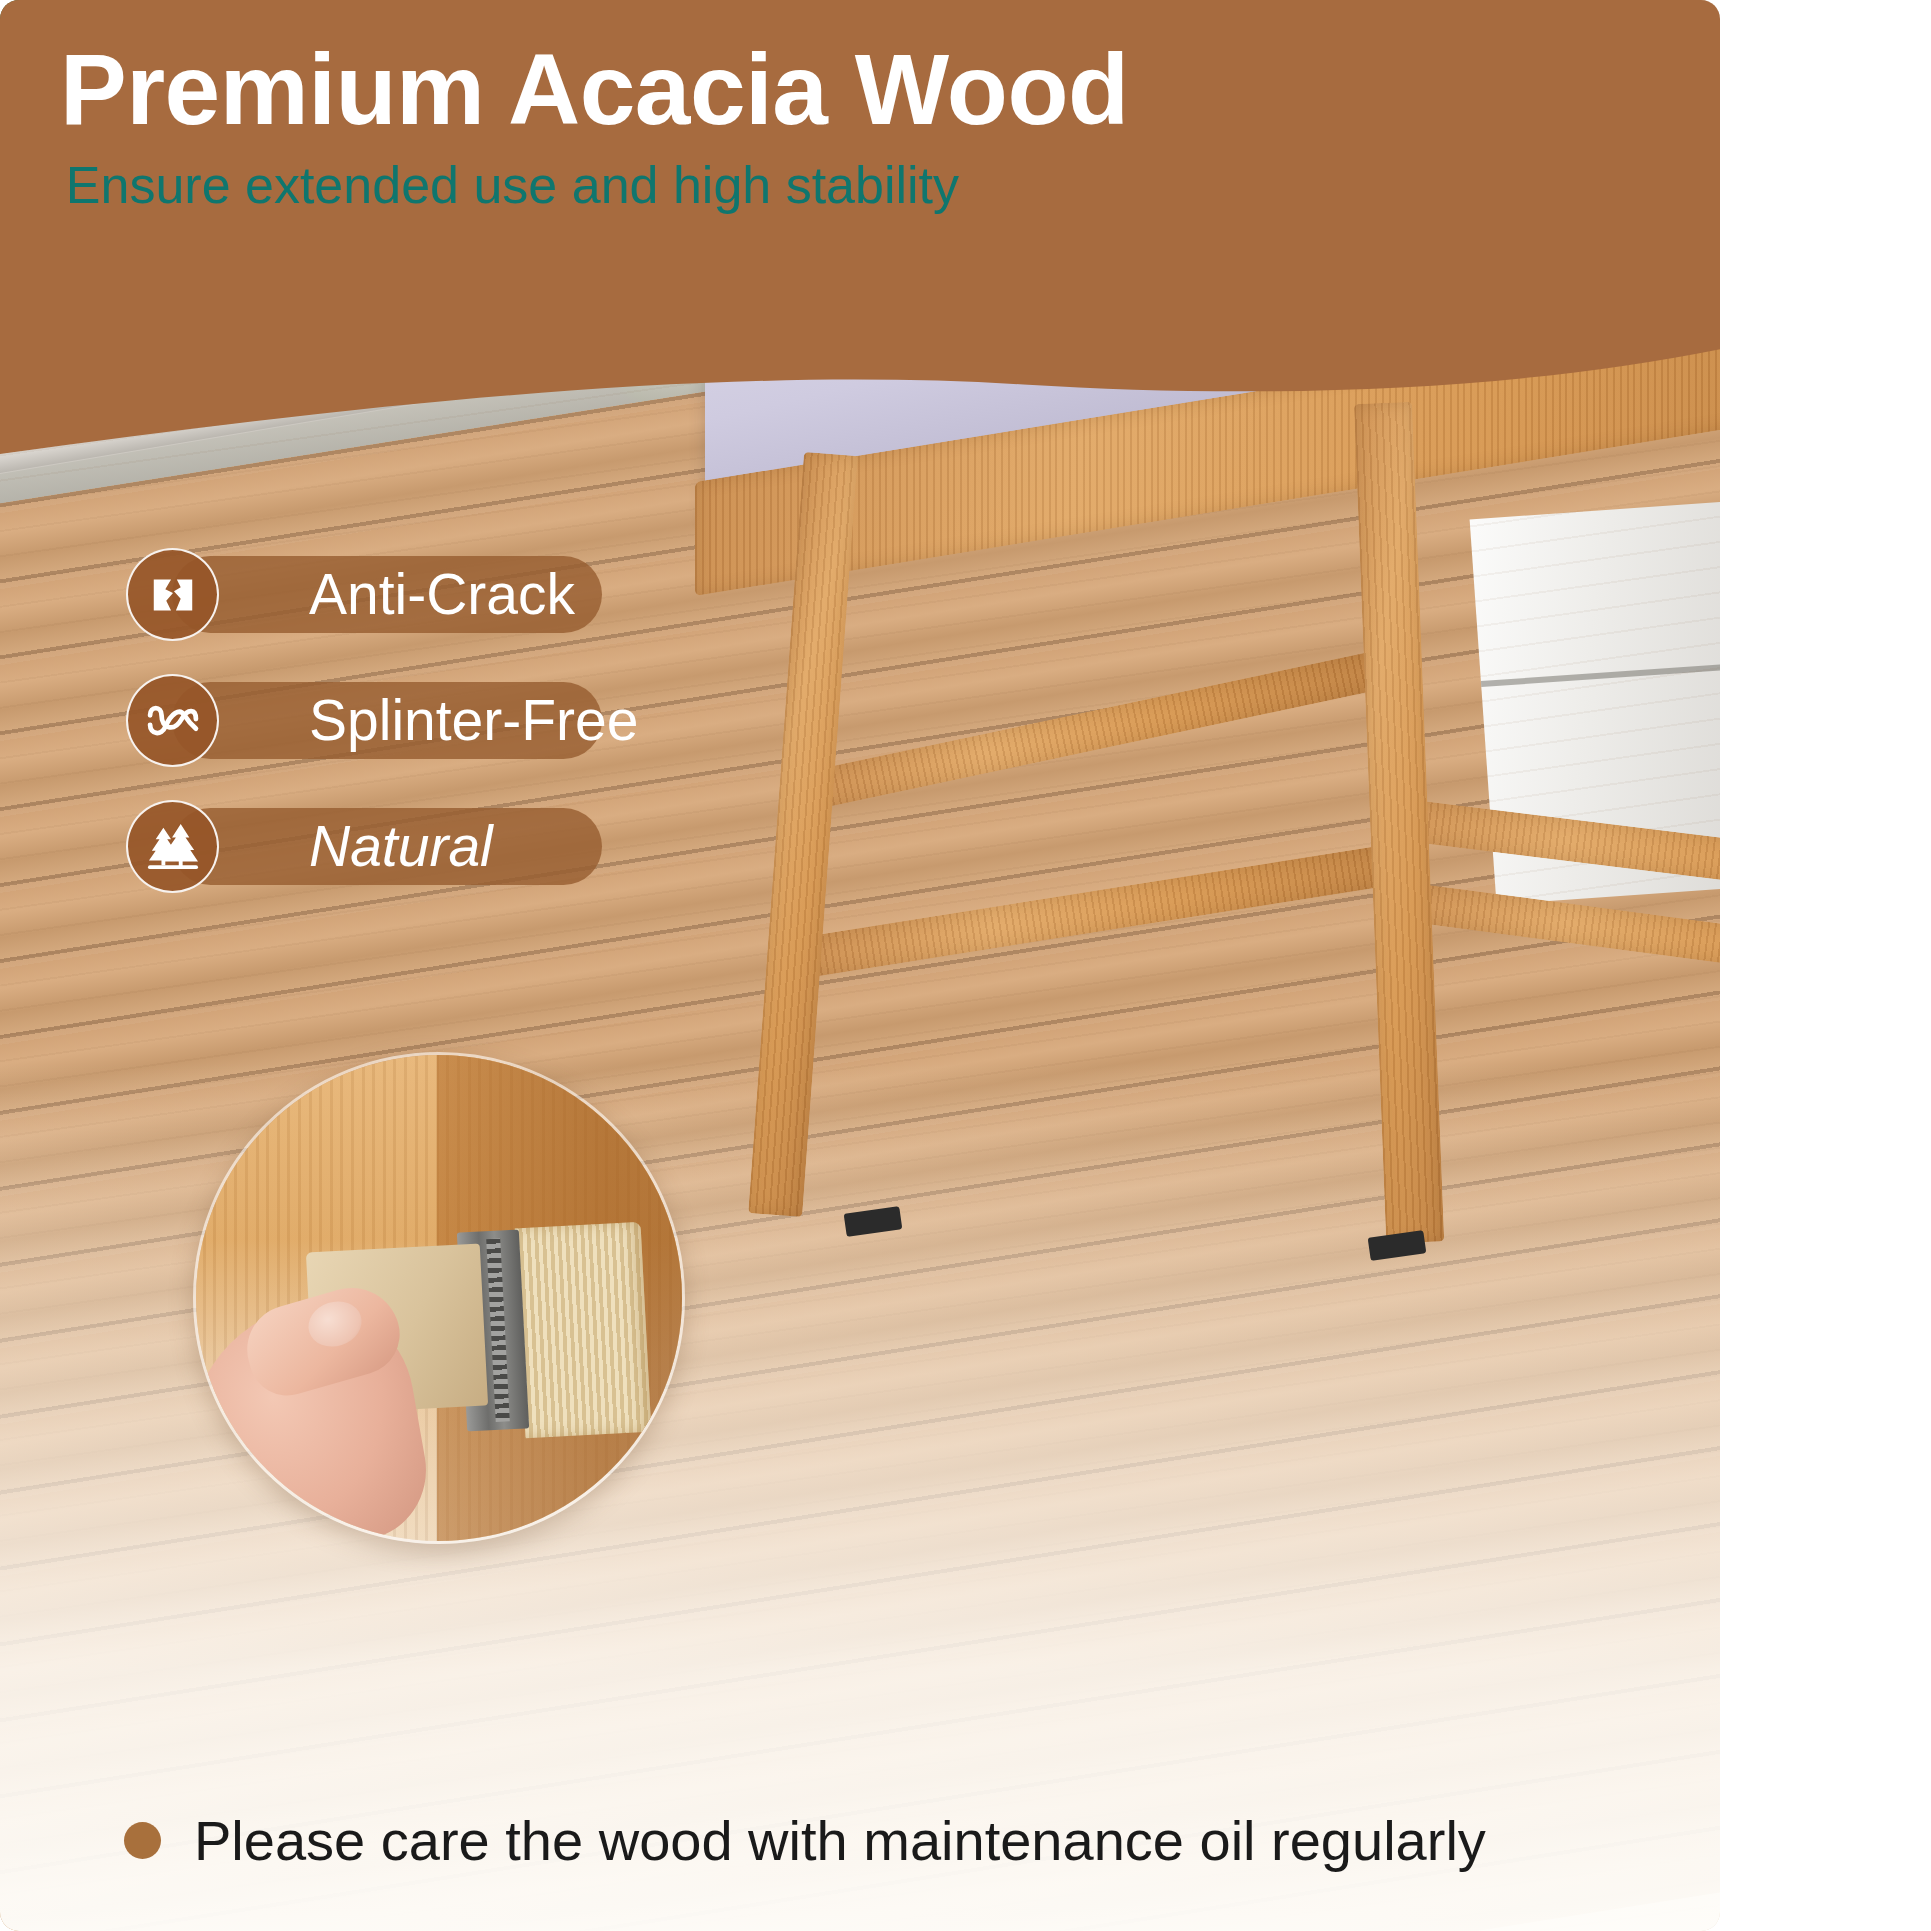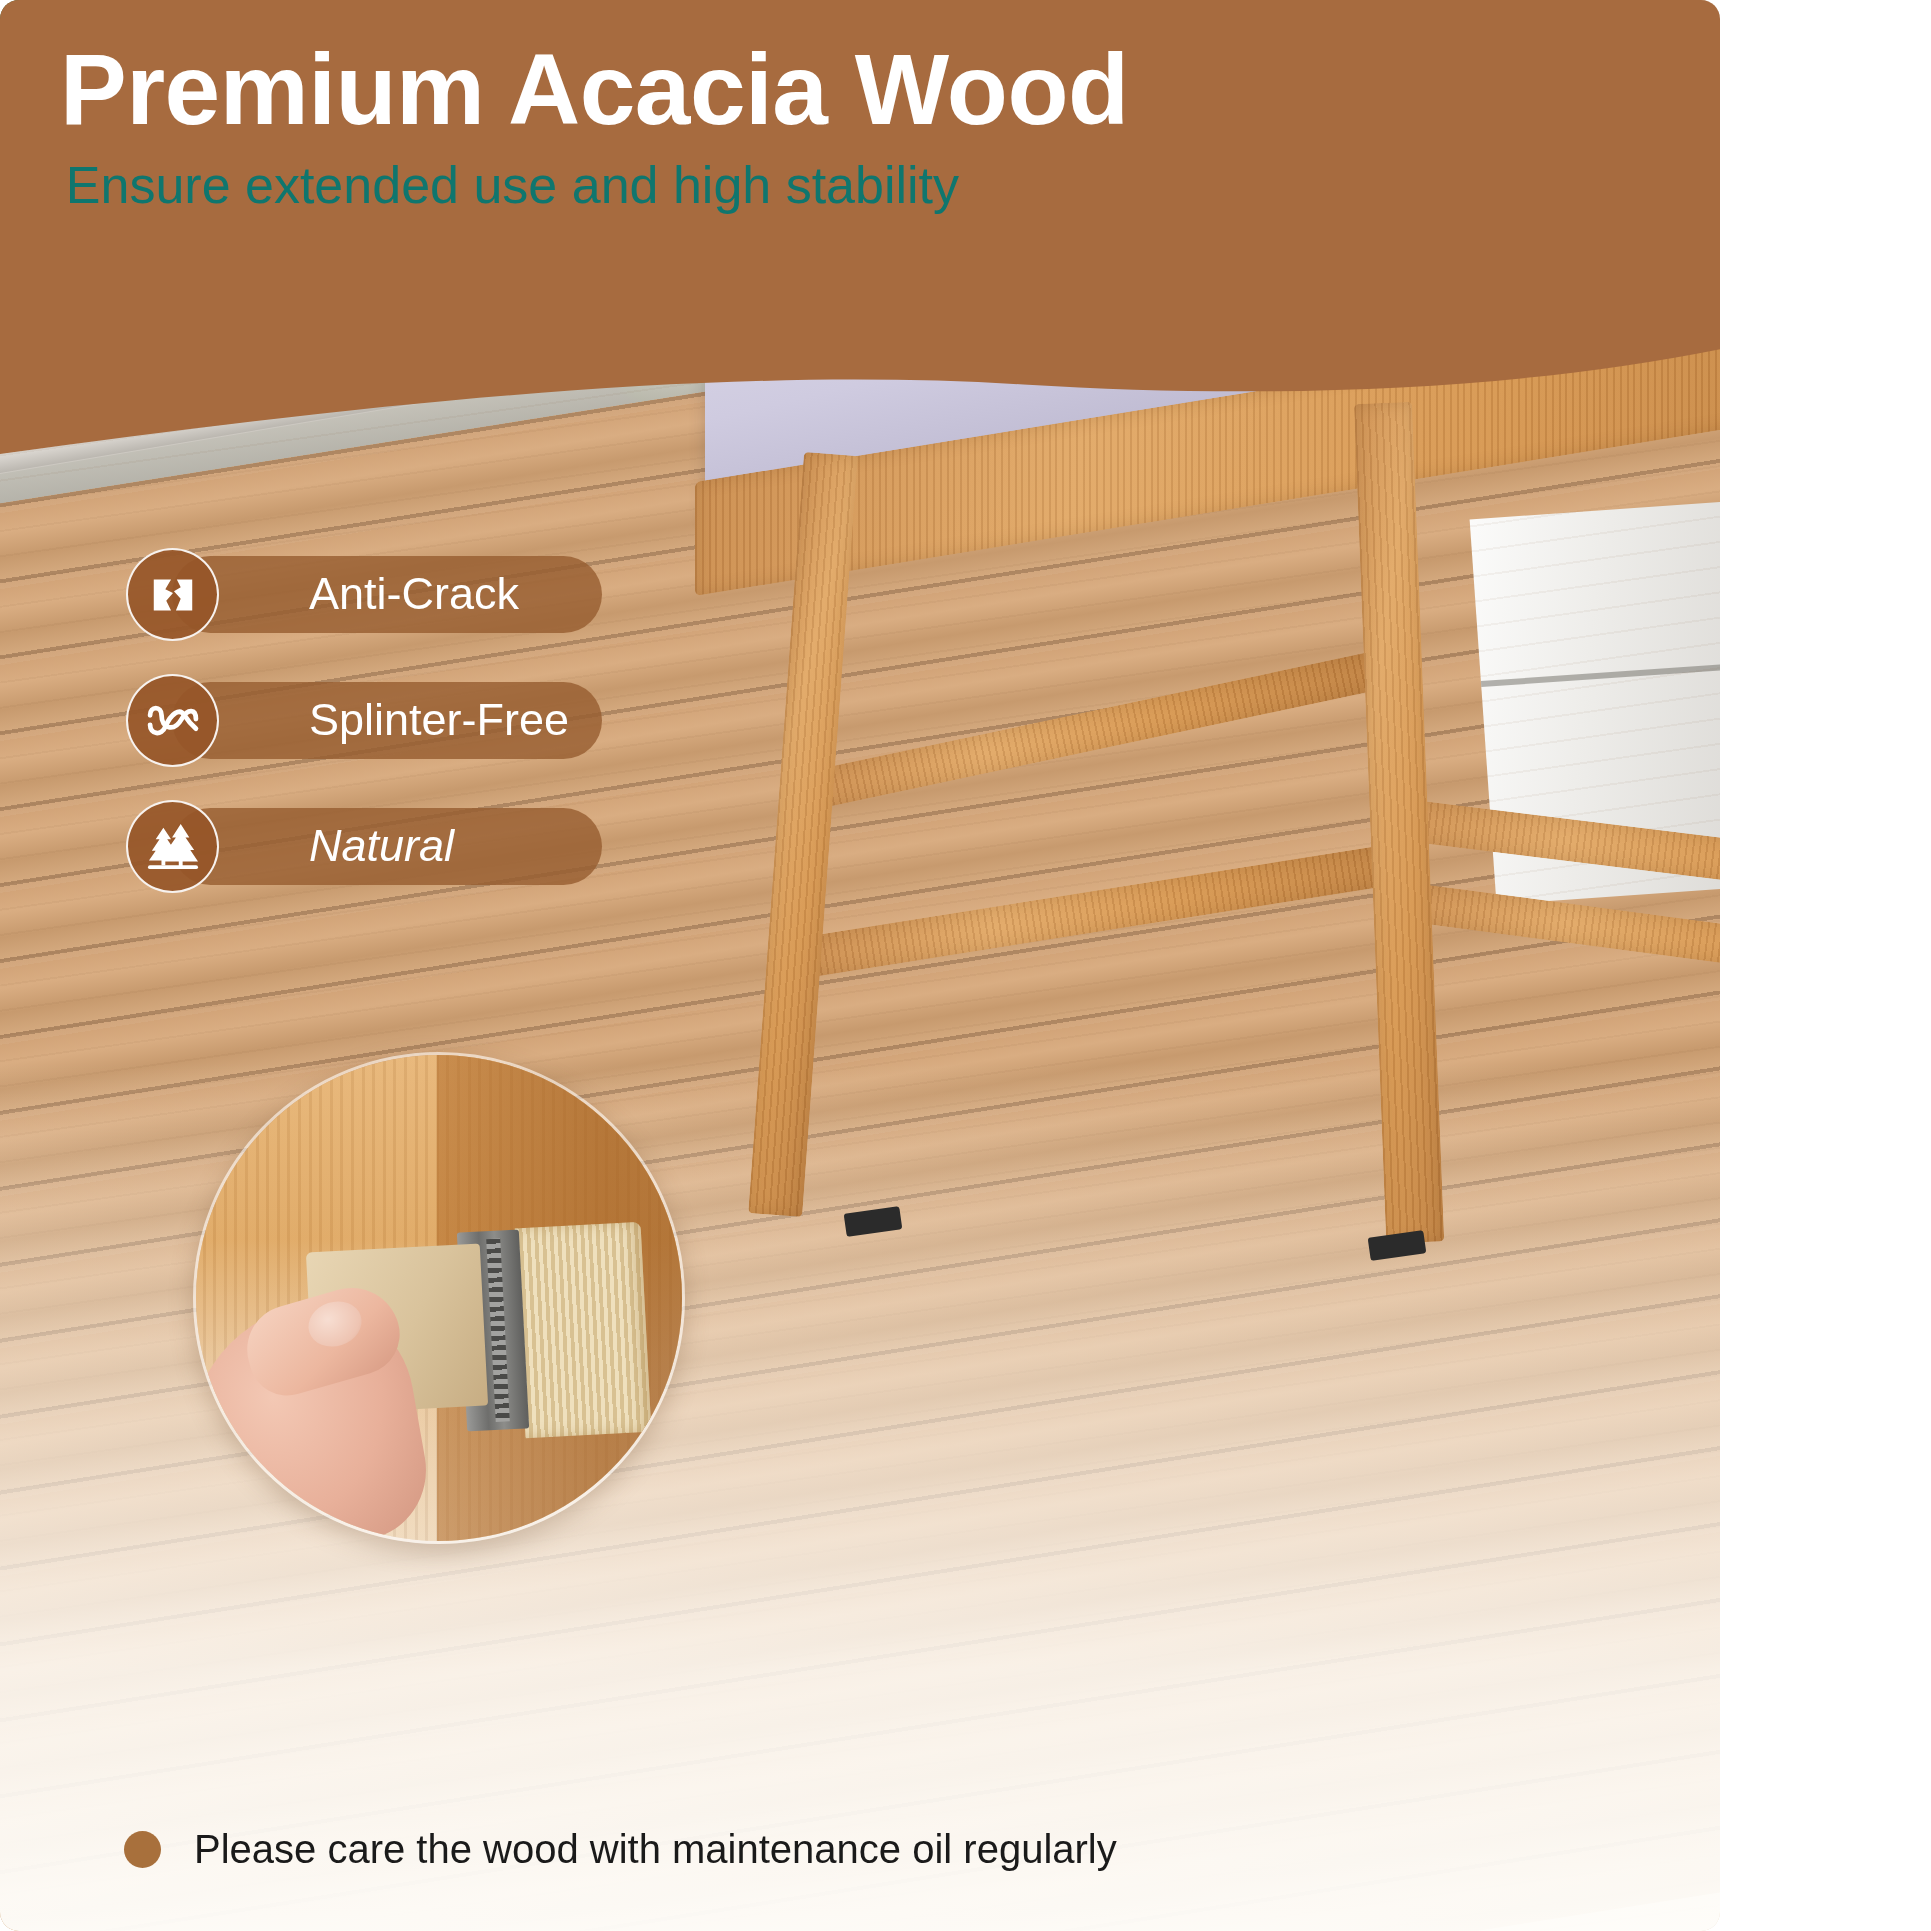--- a/index.html
+++ b/index.html
@@ -313,21 +313,21 @@
     align-items: center;
     padding-left: 137px;
     padding-right: 44px;
     box-sizing: border-box;
   }
   .pill-w1 { width: 430px; }
   .pill-w2 { width: 430px; }
   .pill-w3 { width: 430px; font-style: italic; }
   .pill-label {
     color: #ffffff;
-    font-size: 45px;
+    font-size: 57px;
     font-weight: normal;
     white-space: nowrap;
   }
   .badge-circle {
     position: relative;
     z-index: 2;
     width: 93px; height: 93px;
     border-radius: 50%;
     background: rgba(150,86,40,0.92);
     border: 2.9px solid rgba(255,255,255,0.92);
@@ -447,21 +447,21 @@
     gap: 33px;
   }
   .note-dot {
     width: 37px; height: 37px;
     border-radius: 50%;
     background: #a8703c;
     flex: none;
   }
   .note-text {
     color: #1a1a1a;
-    font-size: 40px;
+    font-size: 56px;
     line-height: 1.08;
     white-space: nowrap;
   }
 </style>
 </head>
 <body>
 
 <div id="poster">
 
   <div class="photo">

